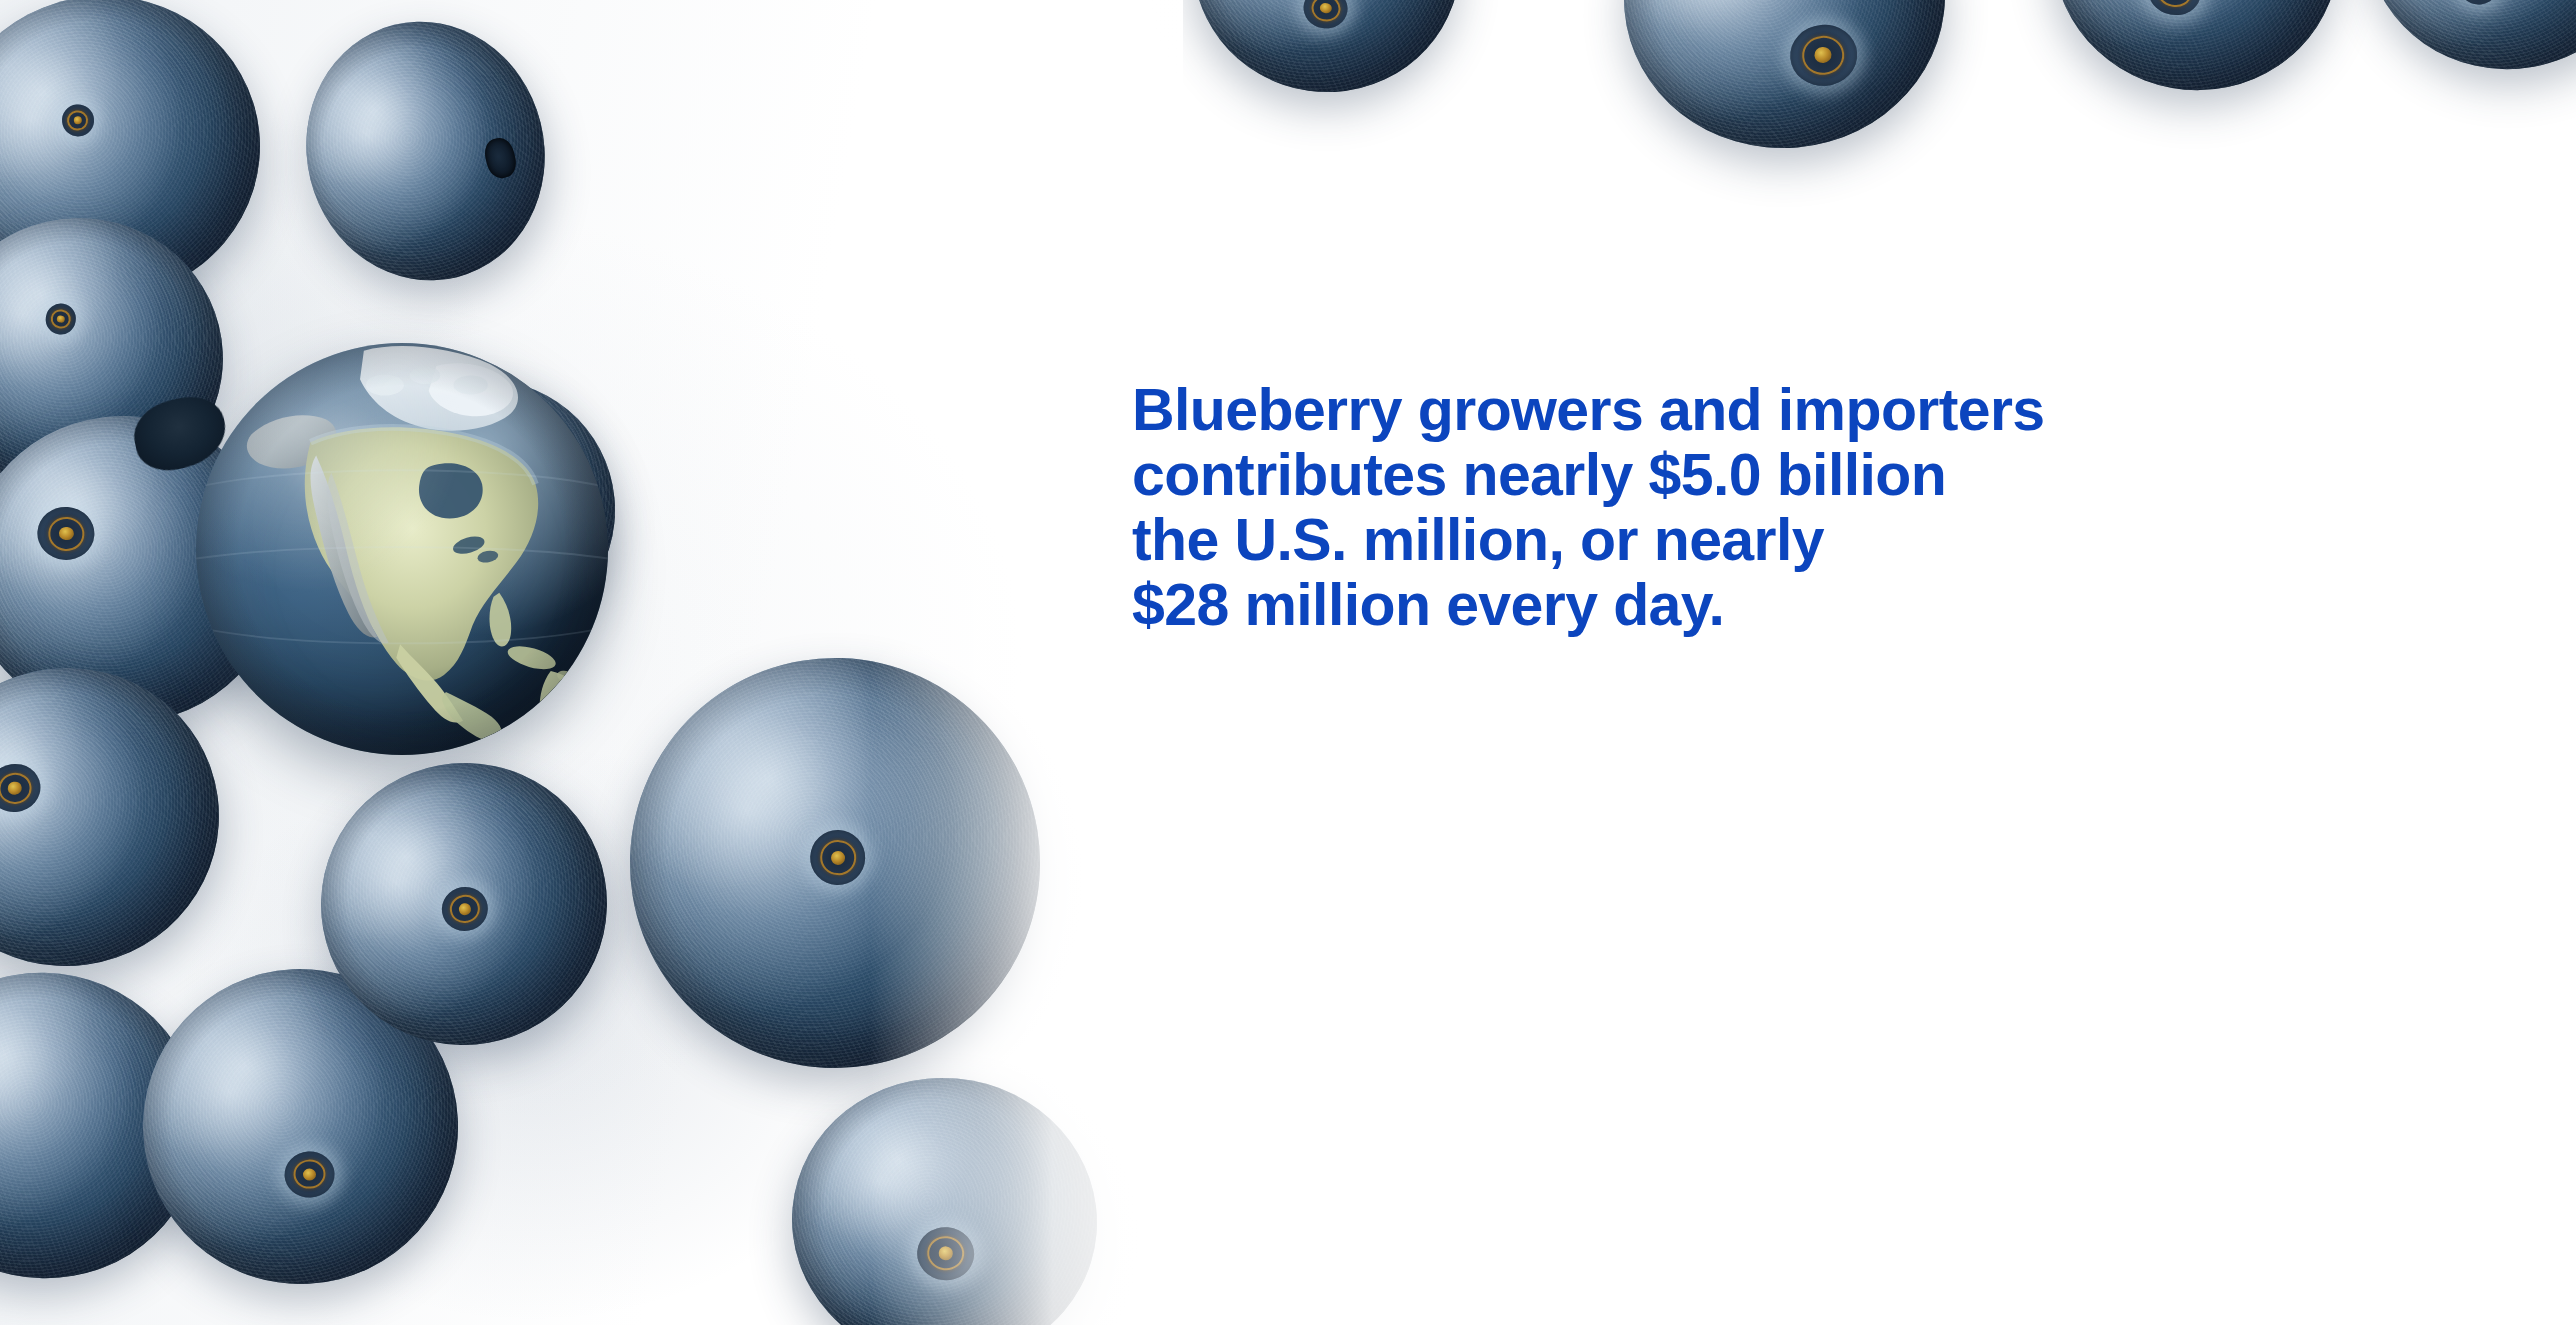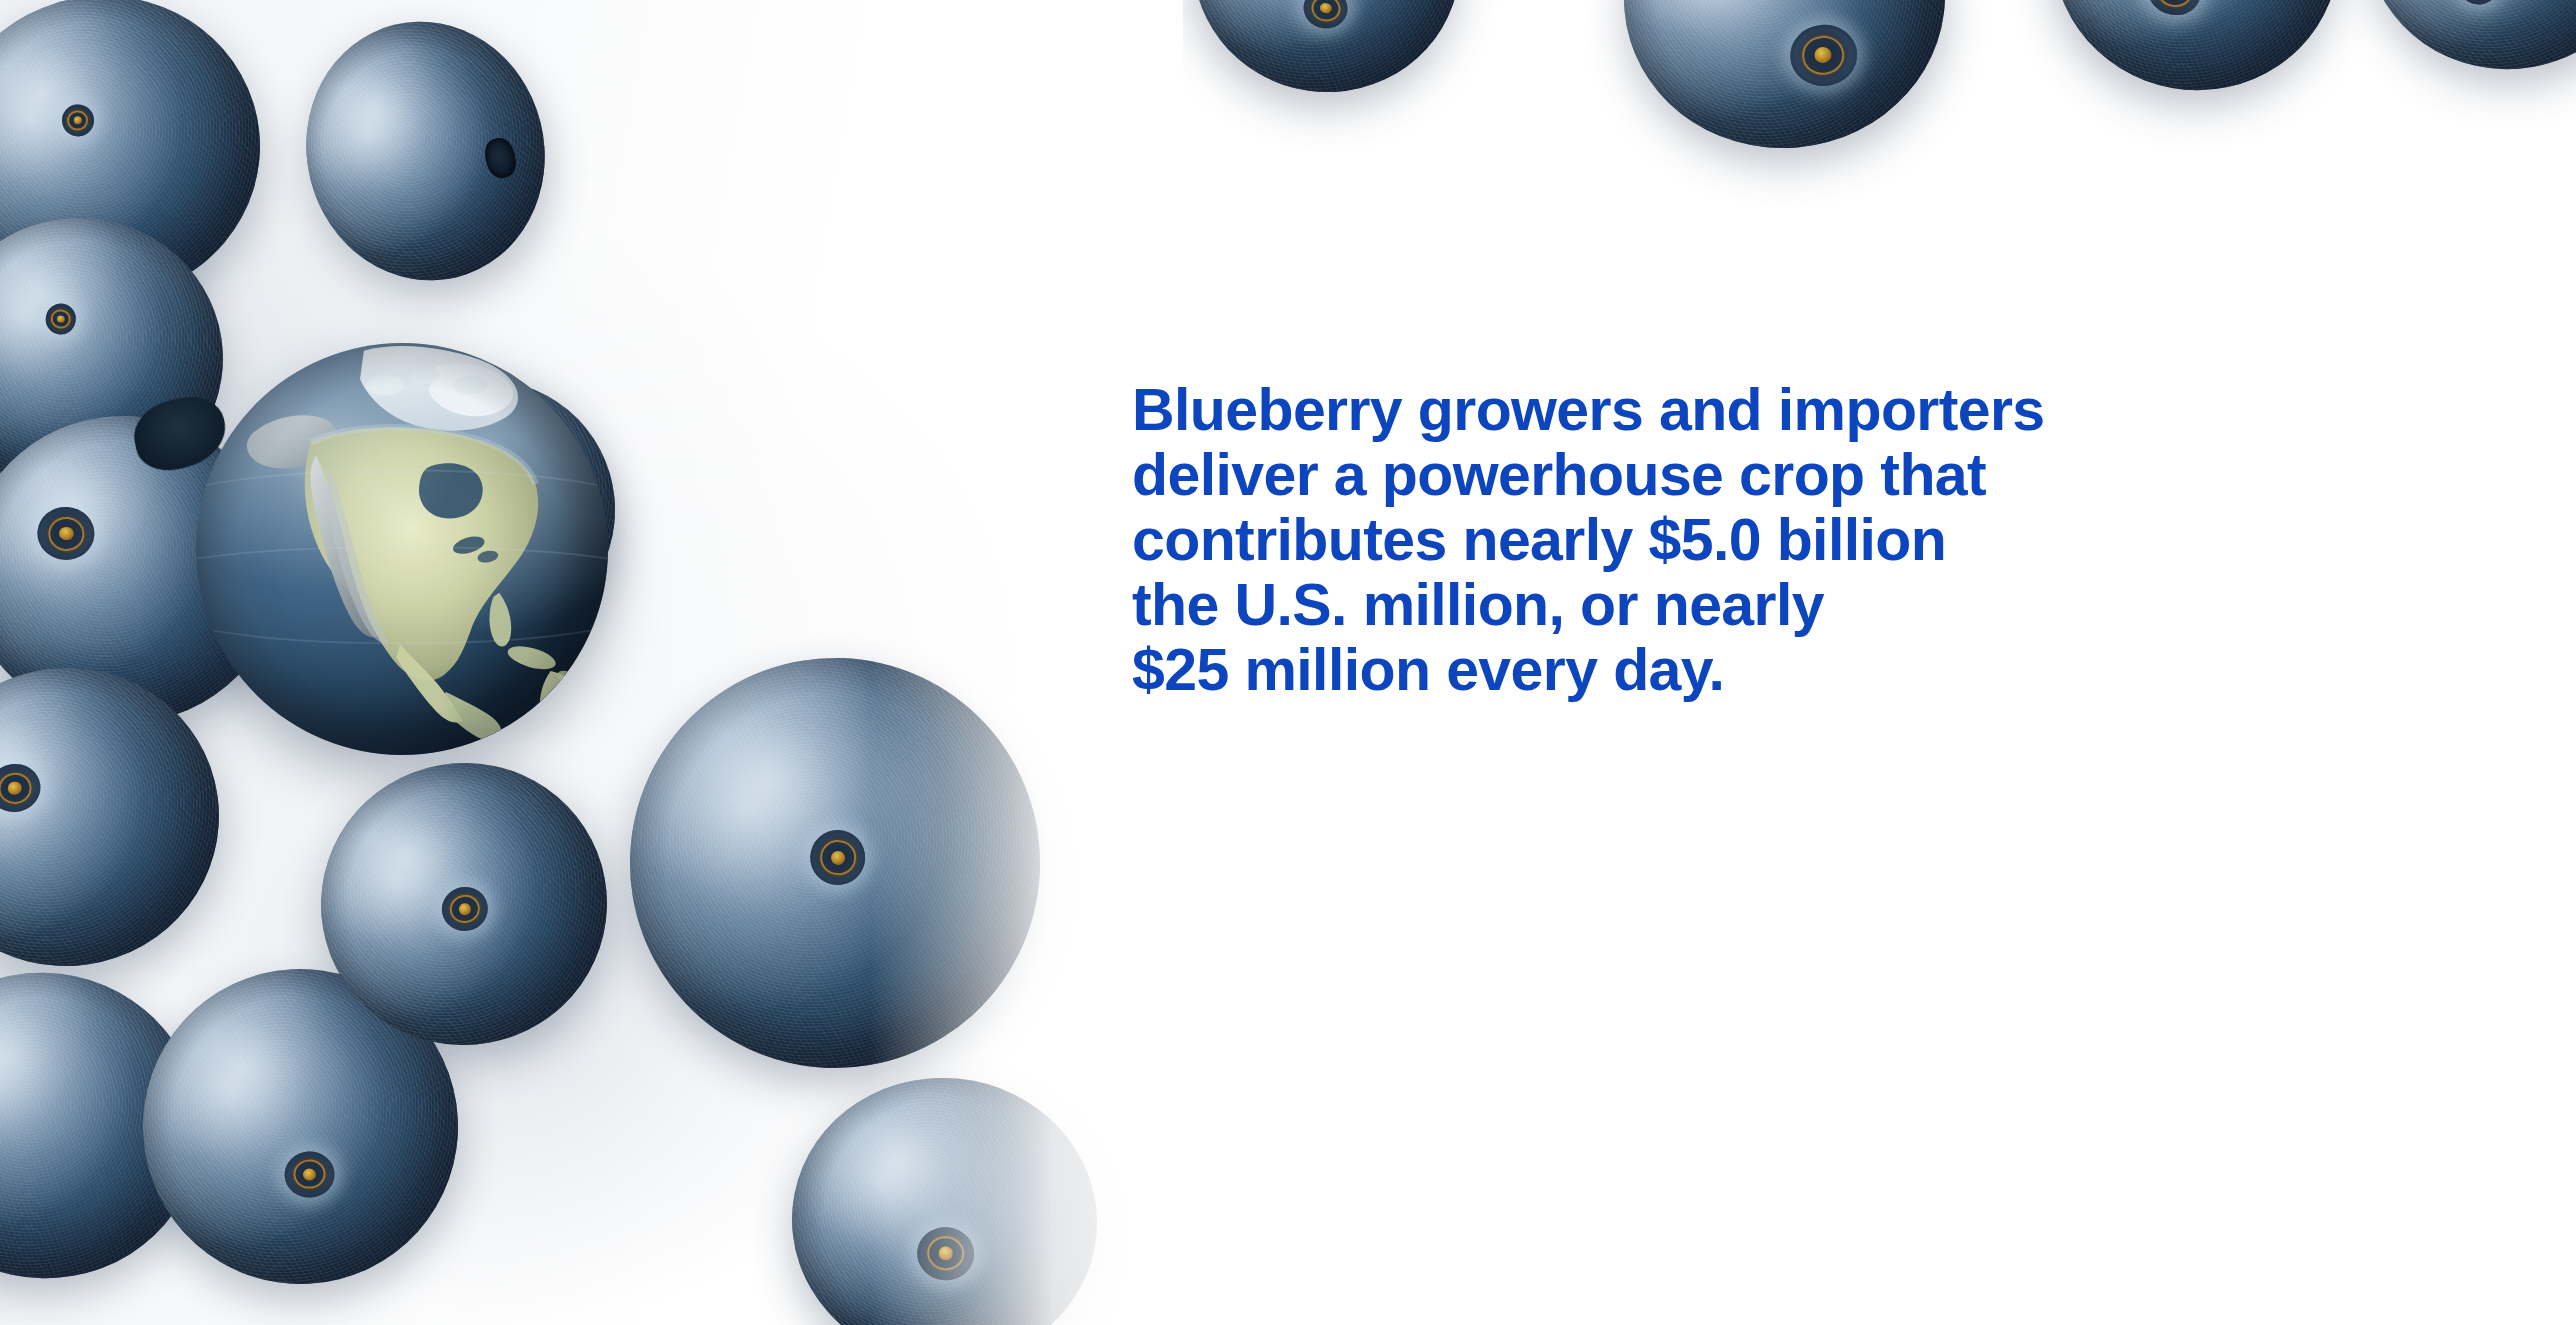--- a/index.html
+++ b/index.html
@@ -359,20 +359,19 @@
   </div>
 
   <div class="berry" style="left:2366px; top:-204px; width:286px; height:273px; transform:rotate(-9deg); z-index:5;">
     <div class="calyx simple" style="left:30%; top:62%; width:38px; height:34px;">
       
     </div>
   </div>
 
   <div class="copy">
     <span class="line">Blueberry growers and importers</span>
-    <span class="line">deliver a powerhouse crop that</span>
     <span class="line">contributes nearly $5.0 billion</span>
     <span class="line">the U.S. million, or nearly</span>
-    <span class="line">$25 million every day.</span>
+    <span class="line">$28 million every day.</span>
   </div>
 
 </div>
 
 
 </body></html>

